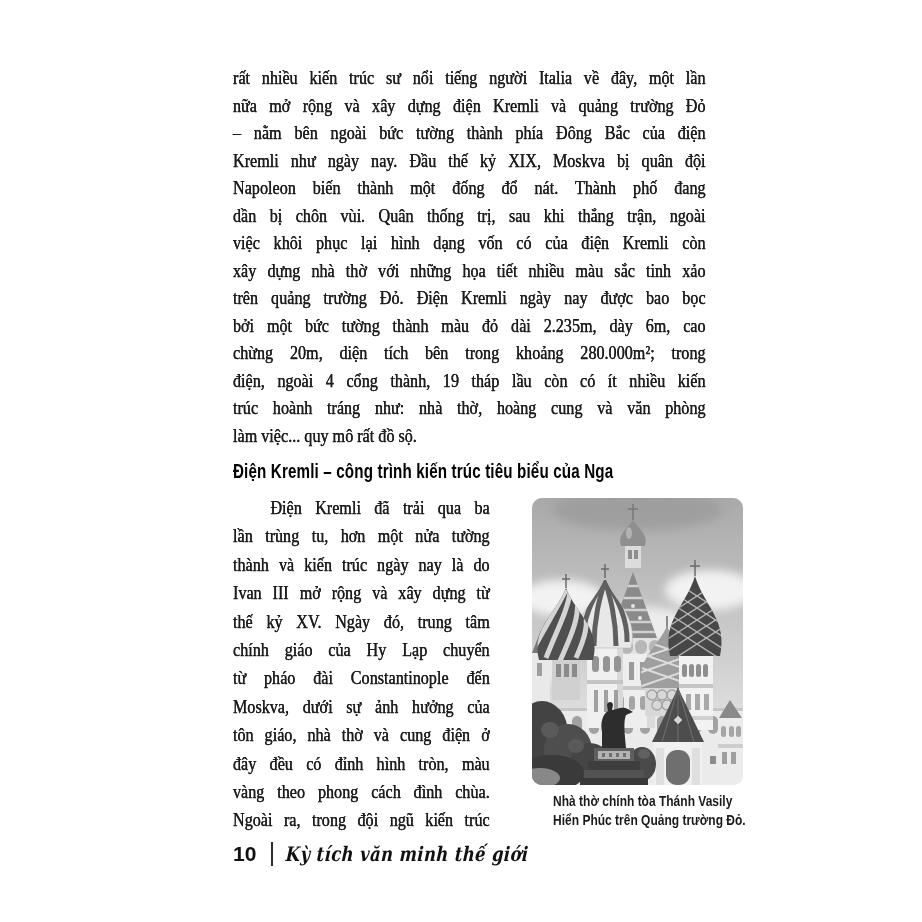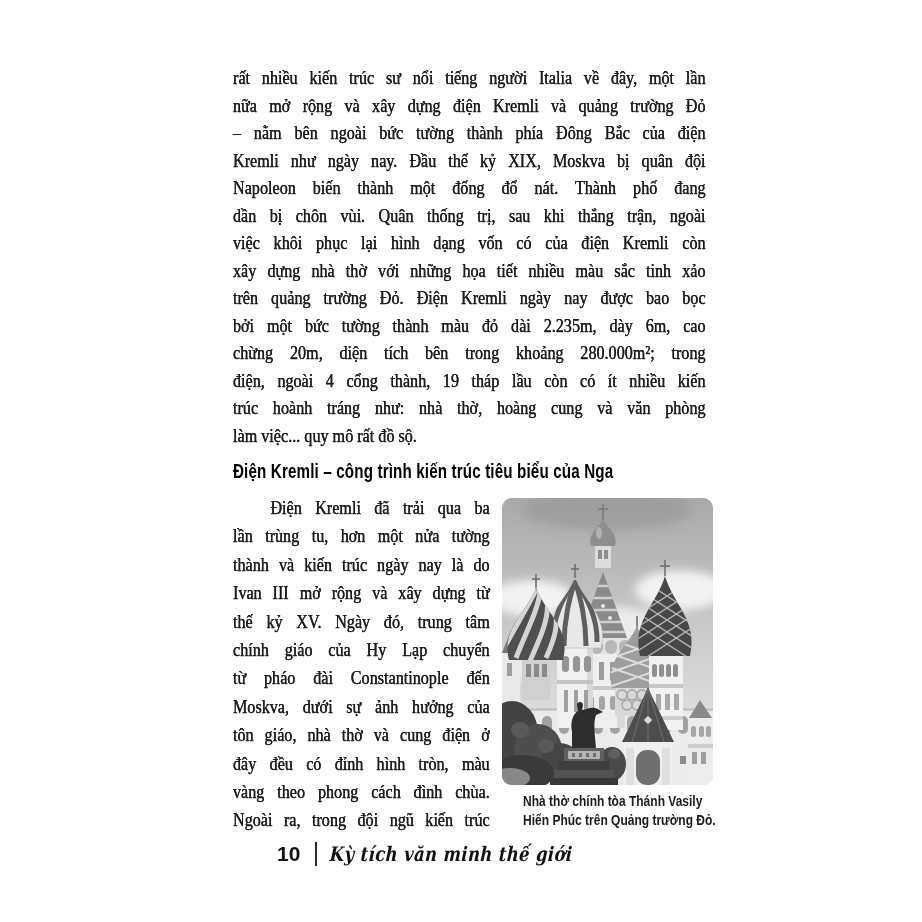--- a/index.html
+++ b/index.html
@@ -29,35 +29,35 @@
   .jl.ind { text-indent:44px; }
 
   #heading {
     position:absolute; left:233px; top:459px;
     font-family:"Liberation Sans", sans-serif;
     font-weight:700; font-size:20.5px; color:#000;
     letter-spacing:0.2px; white-space:nowrap;
     transform:scaleX(0.74); transform-origin:left top;
   }
 
-  #figure { position:absolute; left:502px; top:498px; width:211px; }
+  #figure { position:absolute; left:532px; top:498px; width:211px; }
   .photo {
     width:211px; height:287px; border-radius:10px;
     overflow:hidden; background:#d9d9d9;
   }
   .photo svg { display:block; }
   .capwrap {
     margin-top:6px; text-align:center;
     transform:scaleX(0.8); transform-origin:center top;
     font-family:"Liberation Sans", sans-serif;
     font-weight:700; font-size:15px; line-height:19px;
     color:#1a1a1a; white-space:nowrap;
   }
 
-  #footer { position:absolute; left:233px; top:842px; display:flex; align-items:center;margin-left:44px; }
+  #footer { position:absolute; left:233px; top:842px; display:flex; align-items:center; }
   .pgnum {
     font-family:"Liberation Sans", sans-serif;
     font-weight:700; font-size:21px; color:#111;
   }
   .fdiv { width:2px; height:24px; background:#2b2b2b; margin:0 13px 0 15px; }
   .booktitle {
     font-family:"DejaVu Serif", serif;
     font-style:italic; font-weight:700; font-size:20px; color:#111;
     letter-spacing:0.5px; white-space:nowrap;
     transform:scaleX(0.82) skewX(-4deg); transform-origin:left center;

